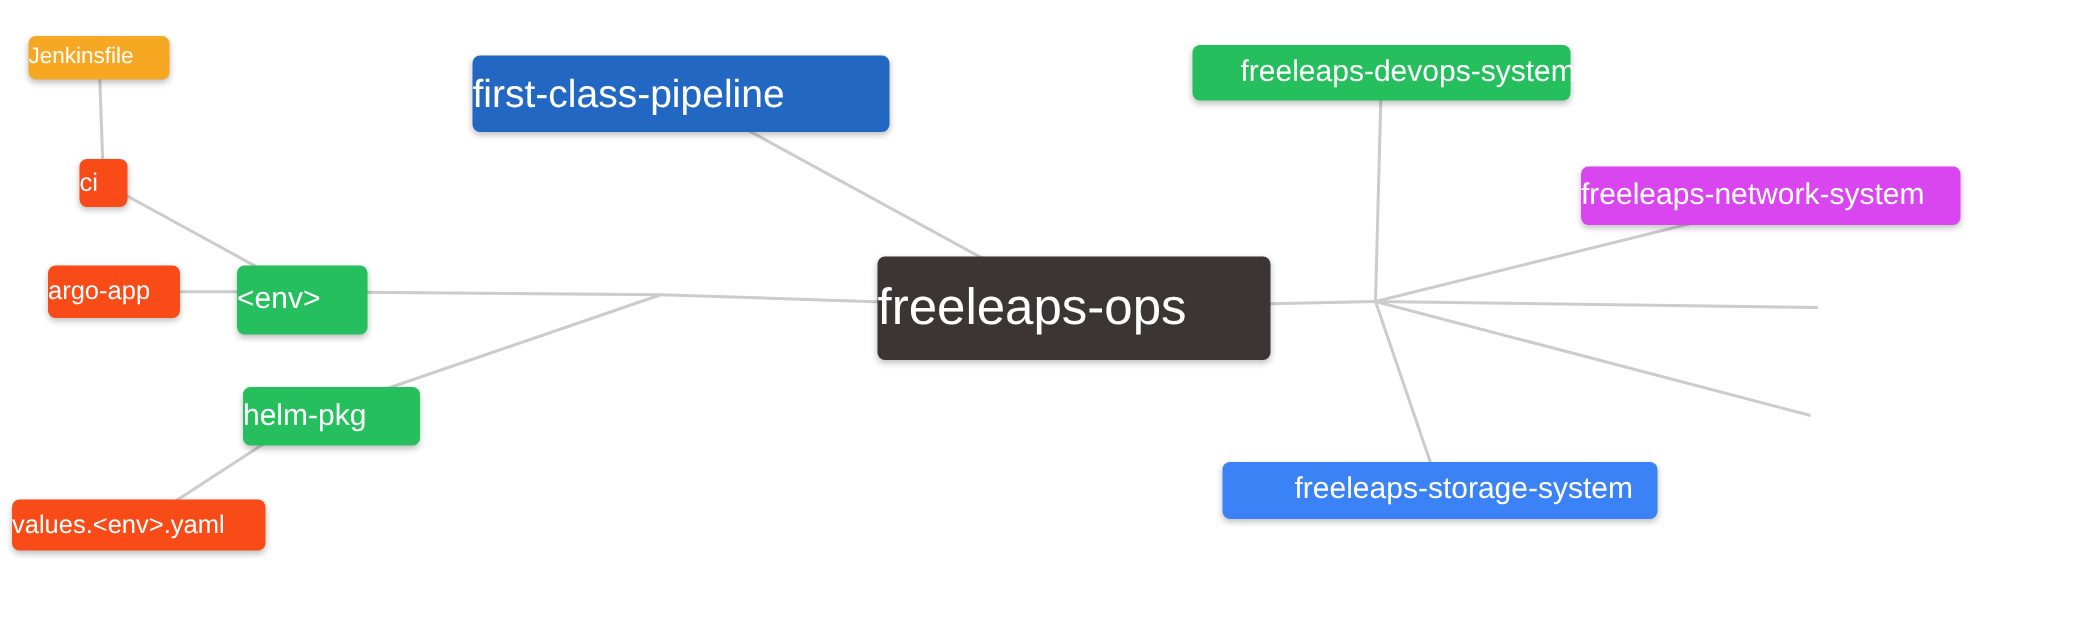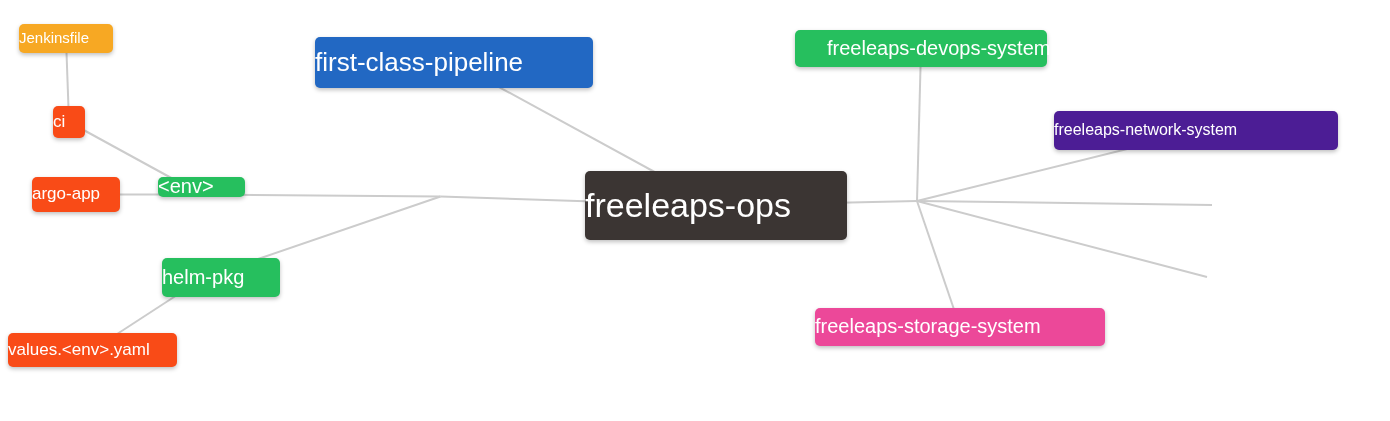--- a/index.html
+++ b/index.html
@@ -71,38 +71,38 @@
   <div id="node-layer">
       <div class="node" style="left: 19px; top: 24px; width: 94px; height: 29px; font-size: 15px; background: rgb(247, 168, 35);">
         <span>Jenkinsfile</span>
       </div>
       <div class="node" style="left: 53px; top: 106px; width: 32px; height: 32px; font-size: 17px; background: rgb(249, 75, 23);">
         <span>ci</span>
       </div>
       <div class="node" style="left: 32px; top: 177px; width: 88px; height: 35px; font-size: 17px; background: rgb(249, 75, 23);">
         <span>argo-app</span>
       </div>
-      <div class="node" style="left: 158px; top: 177px; width: 87px; height: 20px; font-size: 20px; background: rgb(38, 191, 94);">
+      <div class="node" style="left: 158px; top: 177px; width: 87px; height: 46px; font-size: 20px; background: rgb(38, 191, 94);">
         <span>&lt;env&gt;</span>
       </div>
       <div class="node" style="left: 145px; top: 258px; width: 118px; height: 39px; font-size: 20px; background: rgb(38, 191, 94); margin-left: 17px;">
         <span>helm-pkg</span>
       </div>
       <div class="node" style="left: 8px; top: 333px; width: 169px; height: 34px; font-size: 17px; background: rgb(249, 75, 23);">
         <span>values.&lt;env&gt;.yaml</span>
       </div>
       <div class="node" style="left: 315px; top: 37px; width: 278px; height: 51px; font-size: 26px; background: rgb(34, 104, 195);">
         <span>first-class-pipeline</span>
       </div>
       <div class="node" style="left: 585px; top: 171px; width: 262px; height: 69px; font-size: 34px; background: rgb(59, 53, 51);">
         <span>freeleaps-ops</span>
       </div>
       <div class="node" style="left: 795px; top: 30px; width: 252px; height: 37px; font-size: 20px; background: rgb(38, 191, 94); padding-left: 32px;">
         <span>freeleaps-devops-system</span>
       </div>
-      <div class="node" style="left: 1054px; top: 111px; width: 284px; height: 39px; font-size: 16px; background: #4c1d95;">
+      <div class="node" style="left: 1054px; top: 111px; width: 253px; height: 39px; font-size: 20px; background: #d946ef;">
         <span>freeleaps-network-system</span>
       </div>
-      <div class="node" style="left: 815px; top: 308px; width: 290px; height: 38px; font-size: 20px; background: #ec4899;">
+      <div class="node" style="left: 815px; top: 308px; width: 290px; height: 38px; font-size: 20px; background: #3b82f6; padding-left: 48px;">
         <span>freeleaps-storage-system</span>
       </div>
     </div>
 </div>
 
 </body></html>

